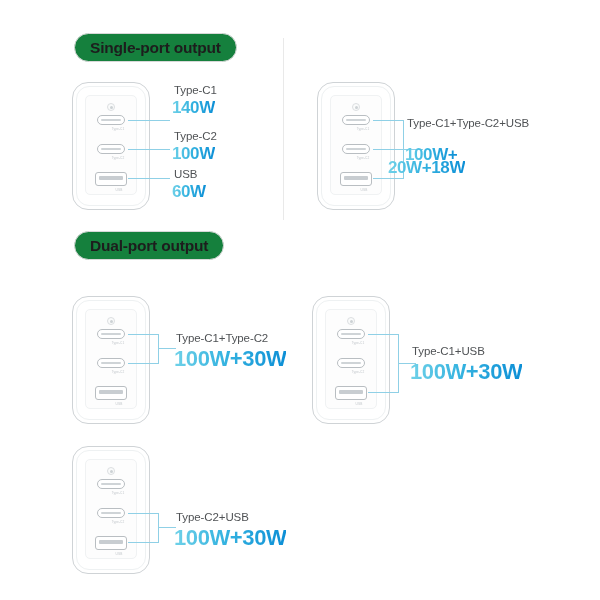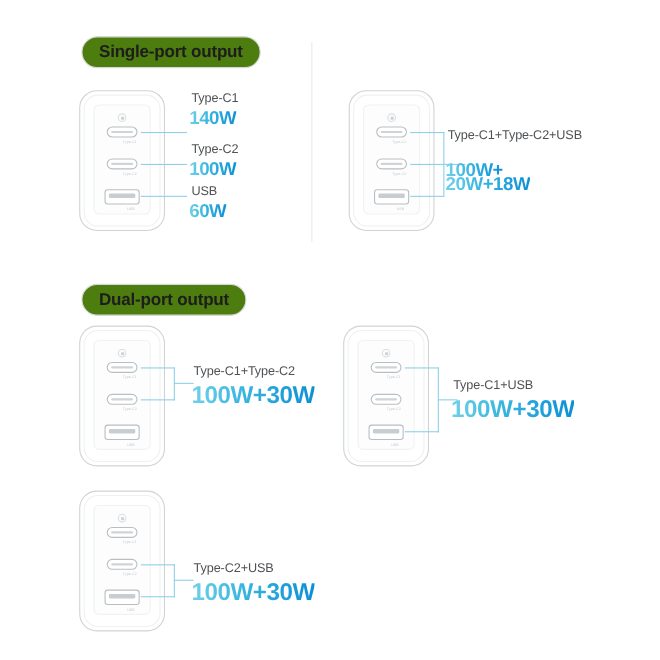--- a/index.html
+++ b/index.html
@@ -14,21 +14,21 @@
   .stage{position:relative;width:600px;height:600px;}
 
   
   .pill{
     position:absolute;
     display:inline-flex;align-items:center;justify-content:center;
     height:29px;
     padding:0 15px;
     border:1px solid #d8d8d8;
     border-radius:15px;
-    background:#4d7c0f;
+    background:#15803d;
     font-size:15.5px;
     font-weight:bold;
     letter-spacing:-0.2px;
     color:#1d1d1d;
     white-space:nowrap;
     box-sizing:border-box;
   }
 
   
   .divider{
@@ -140,21 +140,21 @@
   .watt.sm{font-size:22px;}
 </style>
 </head>
 <body>
 
 <div class="stage">
 
   <div class="pill" style="left:74px;top:33px;">Single-port output</div>
 
 
-  <div class="pill" style="left:74px;top:258px;text-align:right;">Dual-port output</div>
+  <div class="pill" style="left:74px;top:231px;text-align:right;">Dual-port output</div>
 
   <div class="divider" style="left:283px;top:38px;height:182px;"></div>
 
   <div class="charger" style="left:72px;top:82px;">
     <div class="body"></div>
     <div class="panel">
       <div class="led"></div>
     </div>
     <div class="port typec" style="top:33px;">
       <div class="slot"></div>
@@ -203,21 +203,21 @@
   </div>
 
   <div class="line h" style="left:373px;top:120px;width:31px;"></div>
   <div class="line h" style="left:373px;top:149px;width:31px;"></div>
   <div class="line h" style="left:373px;top:178px;width:31px;"></div>
   <div class="line v" style="left:403px;top:120px;height:59px;"></div>
   <div class="line h" style="left:403px;top:149px;width:20px;"></div>
 
   <div class="ports-name" style="left:407px;top:117px;">Type-C1+Type-C2+USB</div>
   <div class="watt" style="left:405px;top:145px;">100W+</div>
-  <div class="watt" style="left:405px;top:158px;">20W+18W</div>
+  <div class="watt" style="left:388px;top:158px;">20W+18W</div>
 
   <div class="charger" style="left:72px;top:296px;">
     <div class="body"></div>
     <div class="panel">
       <div class="led"></div>
     </div>
     <div class="port typec" style="top:33px;">
       <div class="slot"></div>
       <div class="plabel">Type-C1</div>
     </div>

